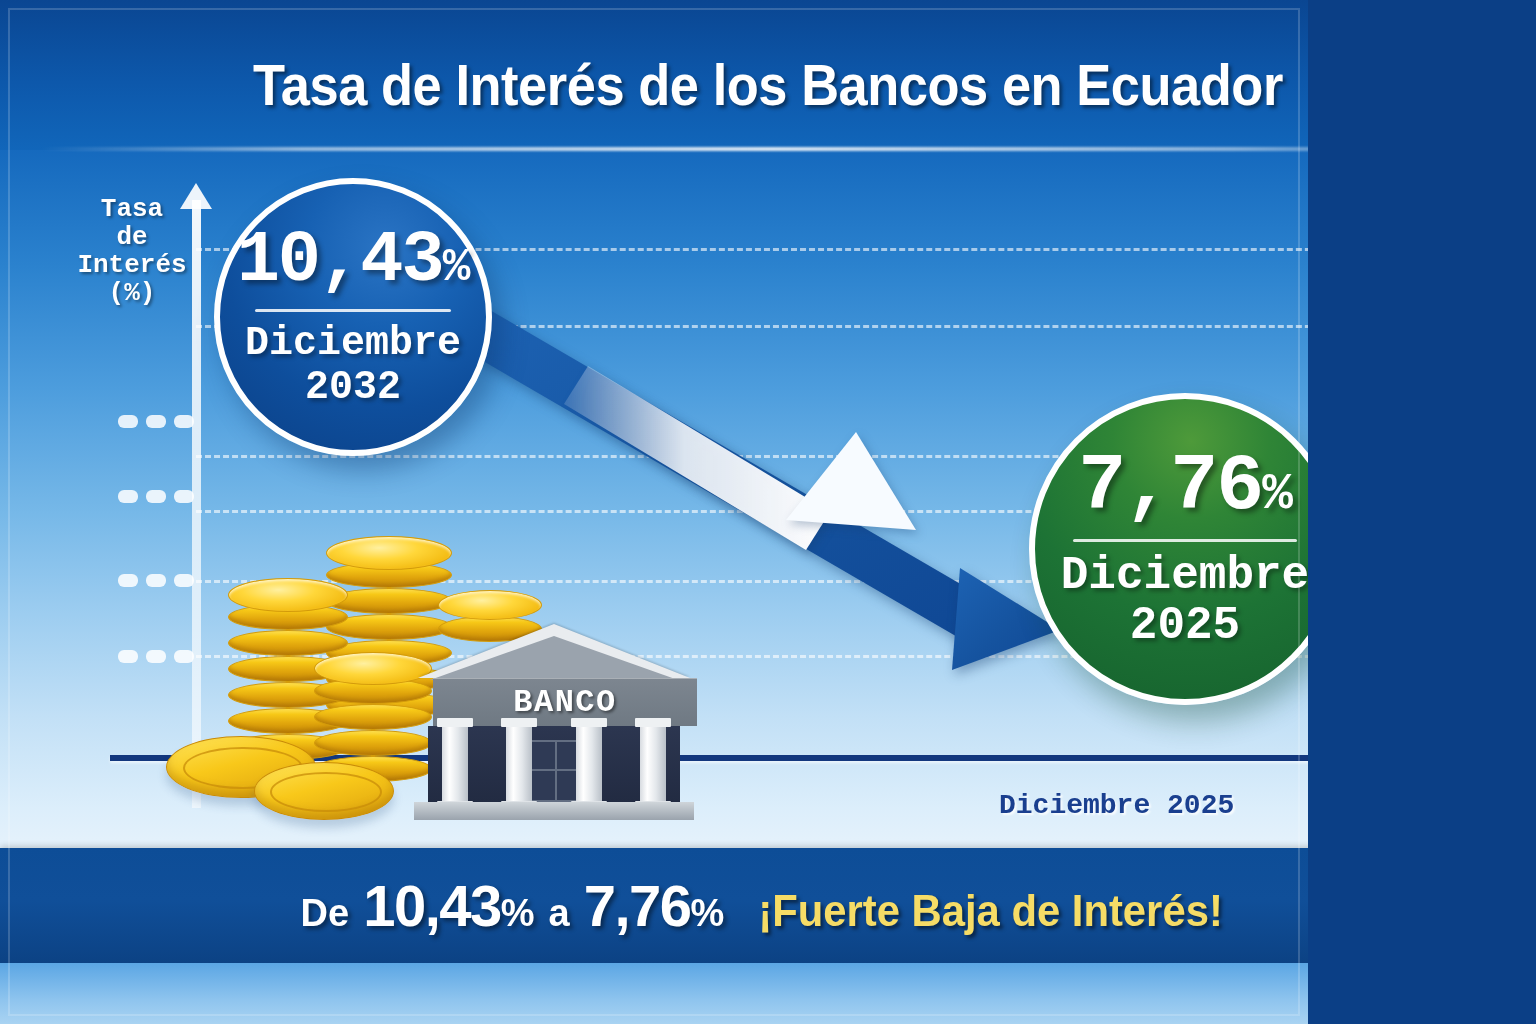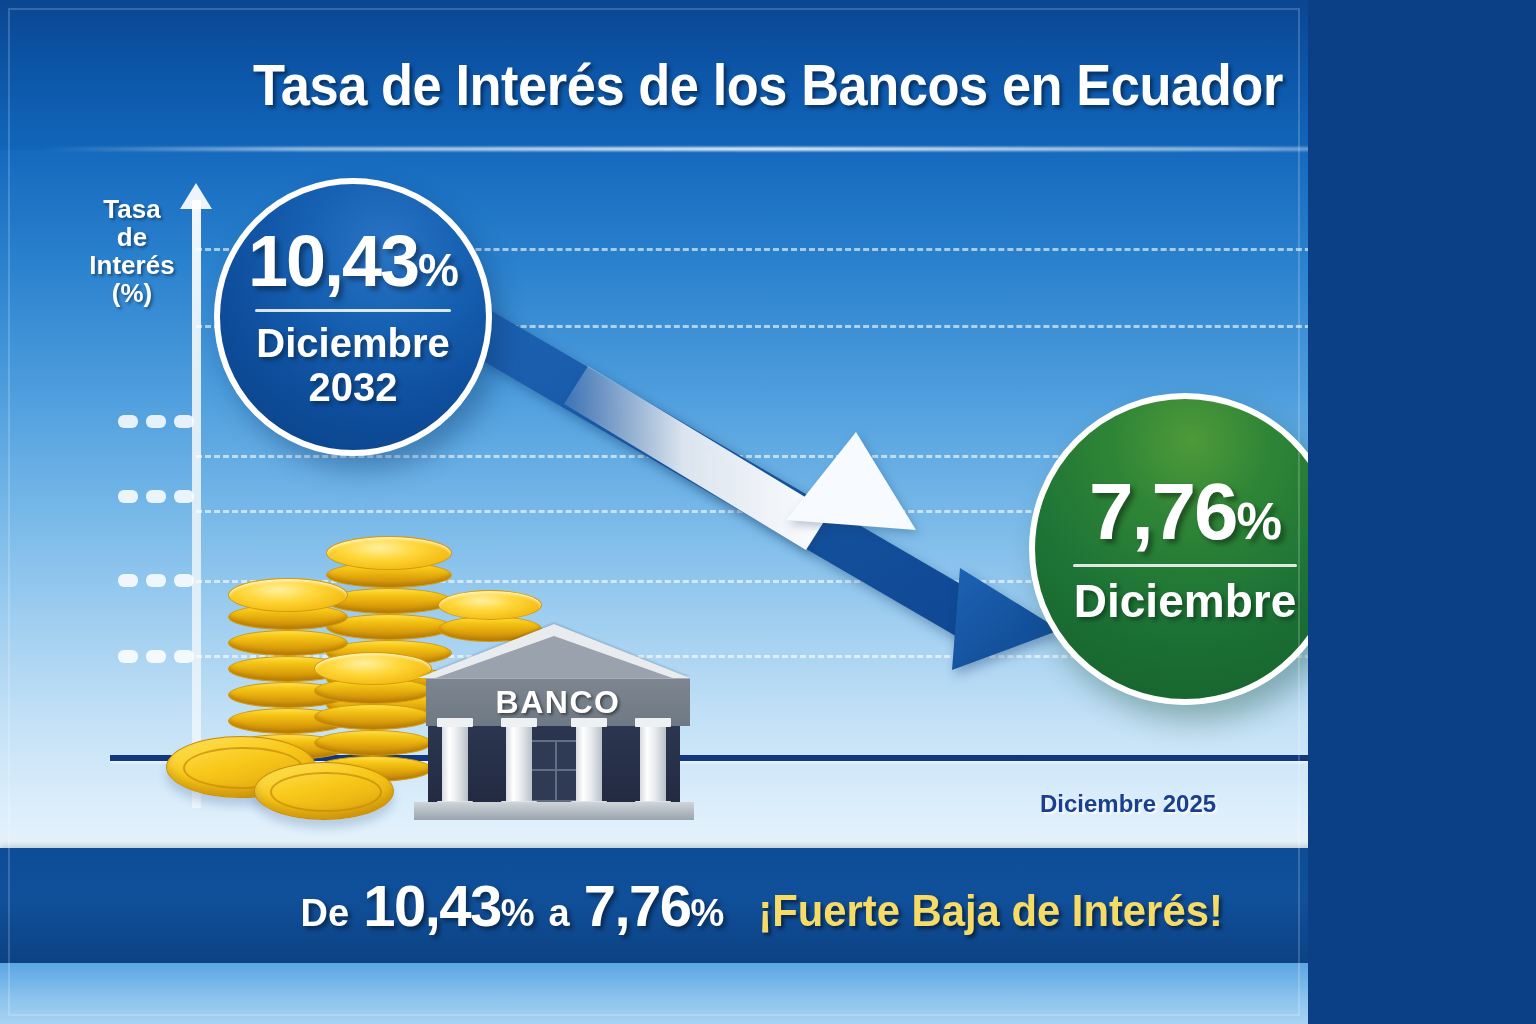--- a/index.html
+++ b/index.html
@@ -46,21 +46,21 @@
     color:#ffffff;
     font-size:57px;
     font-weight:bold;
     letter-spacing:-0.5px;
     transform:scaleX(.92);
     text-shadow:3px 3px 4px rgba(0,0,0,.45);
     white-space:nowrap;
   }
 
   
-  .plot{position:absolute;left:0;top:150px;width:1536px;height:698px;}
+  .plot{position:absolute;left:0;top:150px;width:1536px;height:698px;font-family:Liberation Mono, monospace;}
 
   .gridline{
     position:absolute;left:196px;width:1196px;height:0;
     border-top:3px dashed rgba(255,255,255,.60);
   }
 
   
   .yaxis{
     position:absolute;left:192px;top:50px;width:9px;height:608px;
     background:linear-gradient(180deg,rgba(255,255,255,.95),rgba(255,255,255,.55));
@@ -80,22 +80,22 @@
     box-shadow:0 2px 3px rgba(255,255,255,.6);
   }
   .xaxis-head{
     position:absolute;left:1378px;top:590px;
     width:0;height:0;
     border-top:18px solid transparent;
     border-bottom:18px solid transparent;
     border-left:32px solid #12377e;
   }
   .xaxis-label{
-    position:absolute;left:1040px;top:640px;
-    color:#1a3f8f;font-size:24px;font-weight:bold;
+    position:absolute;left:999px;top:640px;
+    color:#1a3f8f;font-size:28px;font-weight:bold;
     text-shadow:2px 2px 2px rgba(255,255,255,.8);
     white-space:nowrap;
   }
 
   
   .ylabel{
     position:absolute;left:72px;top:45px;width:120px;
     text-align:center;color:#ffffff;
     font-size:26px;font-weight:bold;line-height:1.08;
     text-shadow:2px 2px 3px rgba(0,0,0,.4);
@@ -180,21 +180,21 @@
     border-left:136px solid transparent;border-right:136px solid transparent;
     border-bottom:54px solid #e9ecef;
     filter:drop-shadow(0 -1px 1px rgba(0,0,0,.2));
   }
   .bank-roof2{
     position:absolute;left:12px;top:12px;width:0;height:0;
     border-left:124px solid transparent;border-right:124px solid transparent;
     border-bottom:44px solid #9aa3ad;
   }
   .bank-frieze{
-    position:absolute;left:8px;top:54px;width:264px;height:48px;
+    position:absolute;left:15px;top:54px;width:264px;height:48px;
     background:linear-gradient(180deg,#7d8690 0%,#6f7983 100%);
     display:flex;align-items:center;justify-content:center;
     box-shadow:inset 0 1px 0 rgba(255,255,255,.35);
   }
   .bank-name{
     color:#fff;font-size:32px;font-weight:bold;letter-spacing:1.5px;
     text-shadow:2px 2px 3px rgba(0,0,0,.45);
   }
   .bank-body{
     position:absolute;left:10px;top:102px;width:252px;height:76px;
@@ -377,20 +377,21 @@
         <div>Diciembre</div>
         <div>2032</div>
       </div>
     </div>
 
     <div class="bubble green">
       <div class="val"><span>7,76</span><span class="pct">%</span></div>
       <div class="rule"></div>
       <div class="cap">
         <div>Diciembre</div>
+        <div>2025</div>
       </div>
     </div>
 
   </div>
 
   <div class="banner">
     <div class="banner-inner">
       <span class="b-sm">De</span>
         <span class="sp"></span>
       <span class="b-big">10,43</span>

